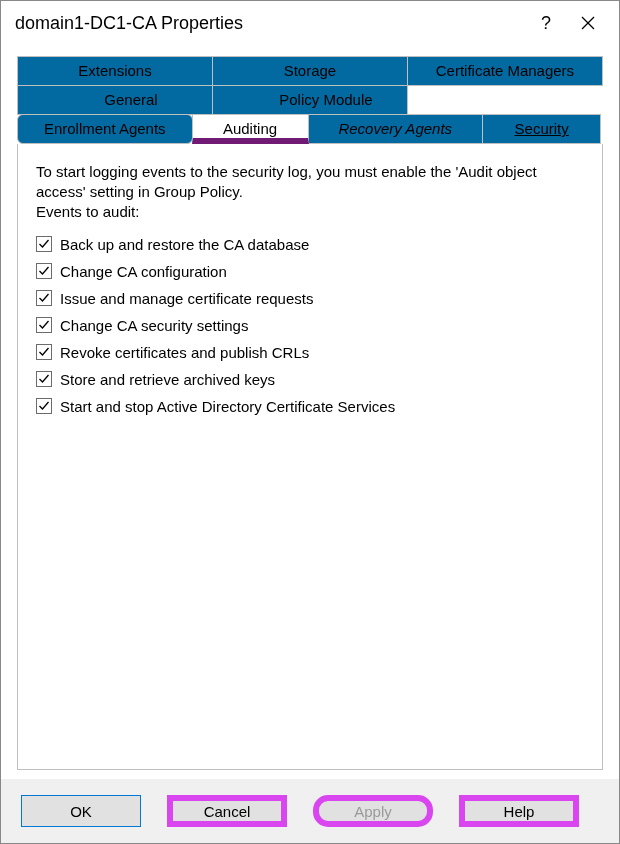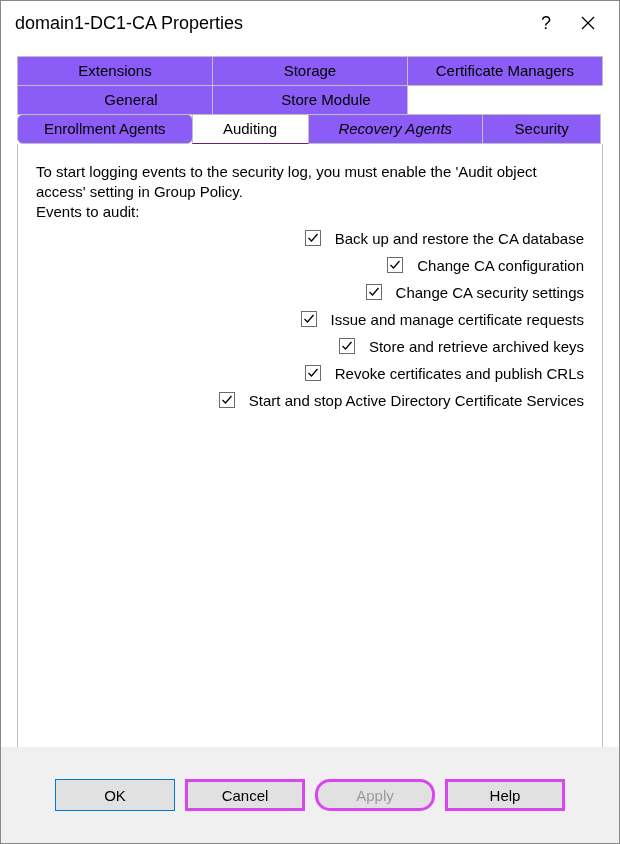--- a/index.html
+++ b/index.html
@@ -46,42 +46,42 @@
     .content {
       padding: 12px 16px 0 16px;
     }
 
     .tabs {
       display: flex;
       flex-wrap: wrap;
     }
     .tab {
       border: 1px solid #bfbfbf;
-      background: #8b5cf6;
+      background: #0369a1;
       text-align: center;
       font-size: 15px;
       height: 30px;
       line-height: 28px;
       cursor: pointer;
       margin-top: -1px;
       margin-left: -1px;
     }
     .tab.active {
       background: #fff;
-      border-bottom: 1px solid #701a75;
+      border-bottom: 6px solid #701a75;
       position: relative;
       z-index: 2;
     }
 
     .tab-row-1 .tab { width: 33.5%; }
     .tab-row-2 .tab { width: 33.5%; padding-left: 32px; }
     .tab-row-3 .tab:nth-child(1) { width: 30%; border-radius: 6px; }
     .tab-row-3 .tab:nth-child(2) { width: 20%; }
     .tab-row-3 .tab:nth-child(3) { width: 30%; font-style: italic; }
-    .tab-row-3 .tab:nth-child(4) { width: 20.4%; }
+    .tab-row-3 .tab:nth-child(4) { width: 20.4%; text-decoration: underline; }
 
     .tab-row-1, .tab-row-2, .tab-row-3 {
       display: flex;
       width: 100%;
       padding-left: 1px;
     }
 
     .panel {
       border: 1px solid #bfbfbf;
       border-top: none;
@@ -90,63 +90,62 @@
       height: 626px;
       background: #fff;
     }
 
     .intro {
       font-size: 15px;
       line-height: 1.35;
     }
     .section-label {
       font-size: 15px;
+      margin-bottom: 16px;
+    }
+
+    .checkrow {
+      display: flex;
+      align-items: center;
       margin-bottom: 10px;
-    }
-
-    .checkrow {
-      display: flex;
-      align-items: center;
-      margin-bottom: 10px;
-      gap: 14px;
-      justify-content: flex-end;
+      gap: 8px;
     }
     .checkbox {
       width: 16px;
       height: 16px;
       border: 1px solid #6b6b6b;
       display: inline-flex;
       align-items: center;
       justify-content: center;
       cursor: pointer;
       flex-shrink: 0;
     }
     .checkbox svg {
       width: 12px;
       height: 12px;
     }
 
     .footer {
       display: flex;
-      justify-content: center;
-      gap: 10px;
-      padding: 32px 20px;
+      justify-content: flex-start;
+      gap: 26px;
+      padding: 16px 20px;
       background: #f0f0f0;
       position: absolute;
       bottom: 1px;
       left: 1px;
       right: 1px;
     }
     .footer button {
       width: 120px;
       height: 32px;
       font-size: 15px;
       font-family: inherit;
       background: #e1e1e1;
-      border: 3px solid #d946ef;
+      border: 6px solid #d946ef;
       cursor: pointer;
     }
     .footer button.primary {
       border: 1.5px solid #0078d7;
     }
     .footer button:disabled {
       color: #9a9a9a;
       cursor: default;
       border-radius: 15px;
     }
@@ -167,21 +166,21 @@
 
 <div class="content">
   <div class="tabs">
     <div class="tab-row-1">
       <div class="tab">Extensions</div>
       <div class="tab">Storage</div>
       <div class="tab">Certificate Managers</div>
     </div>
     <div class="tab-row-2">
       <div class="tab">General</div>
-      <div class="tab">Store Module</div>
+      <div class="tab">Policy Module</div>
     </div>
     <div class="tab-row-3">
       <div class="tab">Enrollment Agents</div>
       <div class="tab active">Auditing</div>
       <div class="tab">Recovery Agents</div>
       <div class="tab">Security</div>
     </div>
   </div>
 
   <div class="panel">
@@ -203,45 +202,45 @@
           </svg>
         </span>
       <span>Change CA configuration</span>
     </div>
     <div class="checkrow">
       <span class="checkbox">
           <svg viewBox="0 0 12 12">
             <polyline points="1.5,6 4.5,9 10.5,2" fill="none" stroke="#000" stroke-width="1.3"></polyline>
           </svg>
         </span>
+      <span>Issue and manage certificate requests</span>
+    </div>
+    <div class="checkrow">
+      <span class="checkbox">
+          <svg viewBox="0 0 12 12">
+            <polyline points="1.5,6 4.5,9 10.5,2" fill="none" stroke="#000" stroke-width="1.3"></polyline>
+          </svg>
+        </span>
       <span>Change CA security settings</span>
     </div>
     <div class="checkrow">
       <span class="checkbox">
           <svg viewBox="0 0 12 12">
             <polyline points="1.5,6 4.5,9 10.5,2" fill="none" stroke="#000" stroke-width="1.3"></polyline>
           </svg>
         </span>
-      <span>Issue and manage certificate requests</span>
+      <span>Revoke certificates and publish CRLs</span>
     </div>
     <div class="checkrow">
       <span class="checkbox">
           <svg viewBox="0 0 12 12">
             <polyline points="1.5,6 4.5,9 10.5,2" fill="none" stroke="#000" stroke-width="1.3"></polyline>
           </svg>
         </span>
       <span>Store and retrieve archived keys</span>
-    </div>
-    <div class="checkrow">
-      <span class="checkbox">
-          <svg viewBox="0 0 12 12">
-            <polyline points="1.5,6 4.5,9 10.5,2" fill="none" stroke="#000" stroke-width="1.3"></polyline>
-          </svg>
-        </span>
-      <span>Revoke certificates and publish CRLs</span>
     </div>
     <div class="checkrow">
       <span class="checkbox">
           <svg viewBox="0 0 12 12">
             <polyline points="1.5,6 4.5,9 10.5,2" fill="none" stroke="#000" stroke-width="1.3"></polyline>
           </svg>
         </span>
       <span>Start and stop Active Directory Certificate Services</span>
     </div>
   </div>

